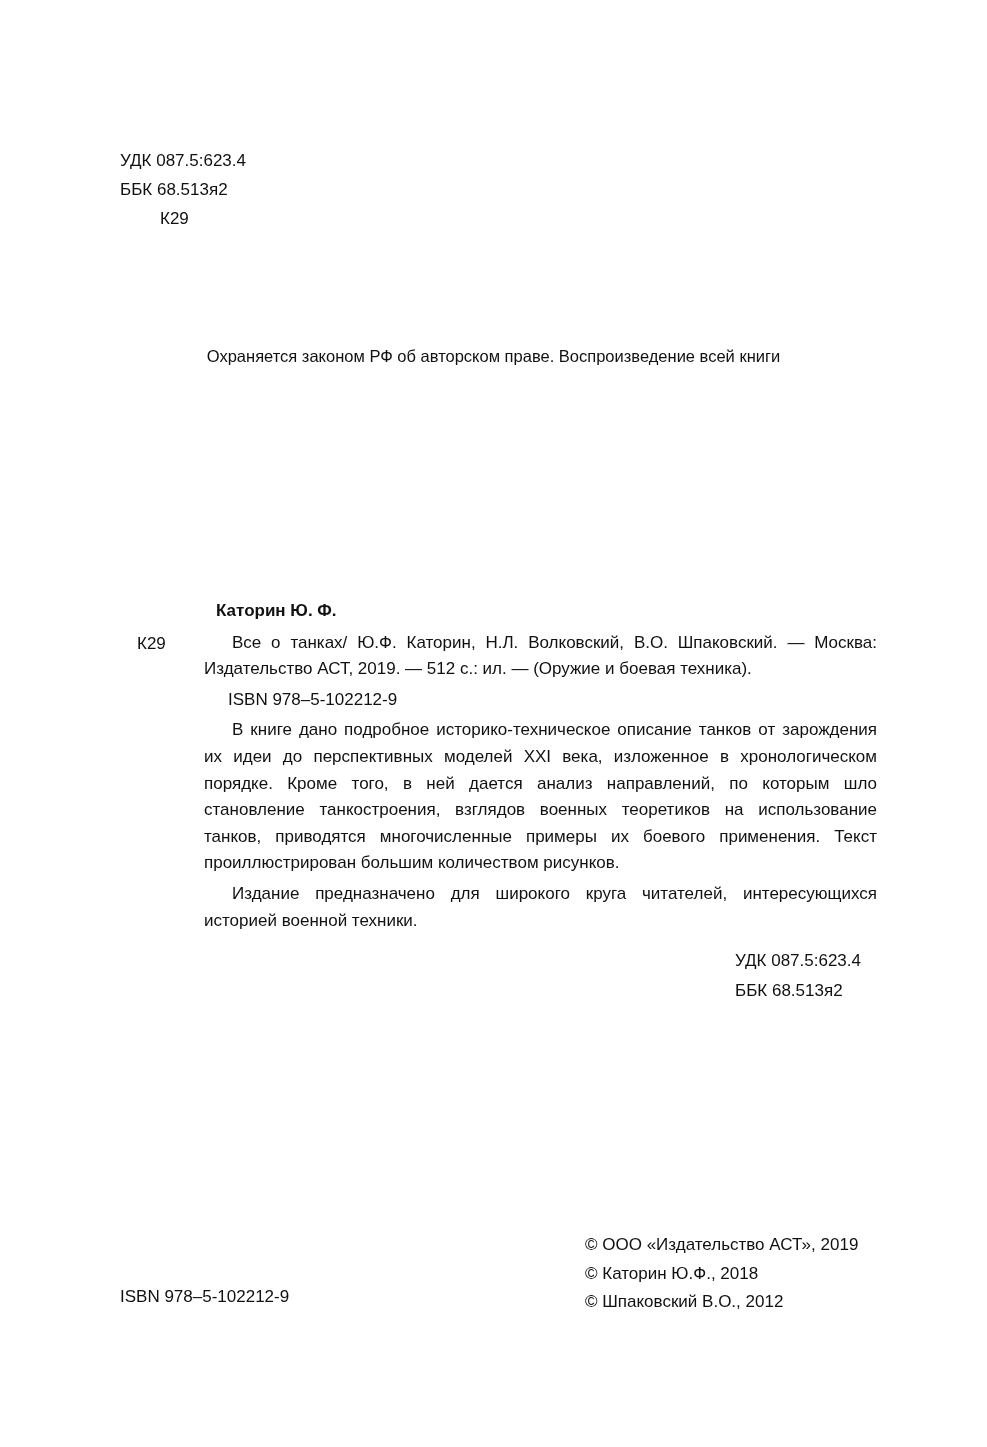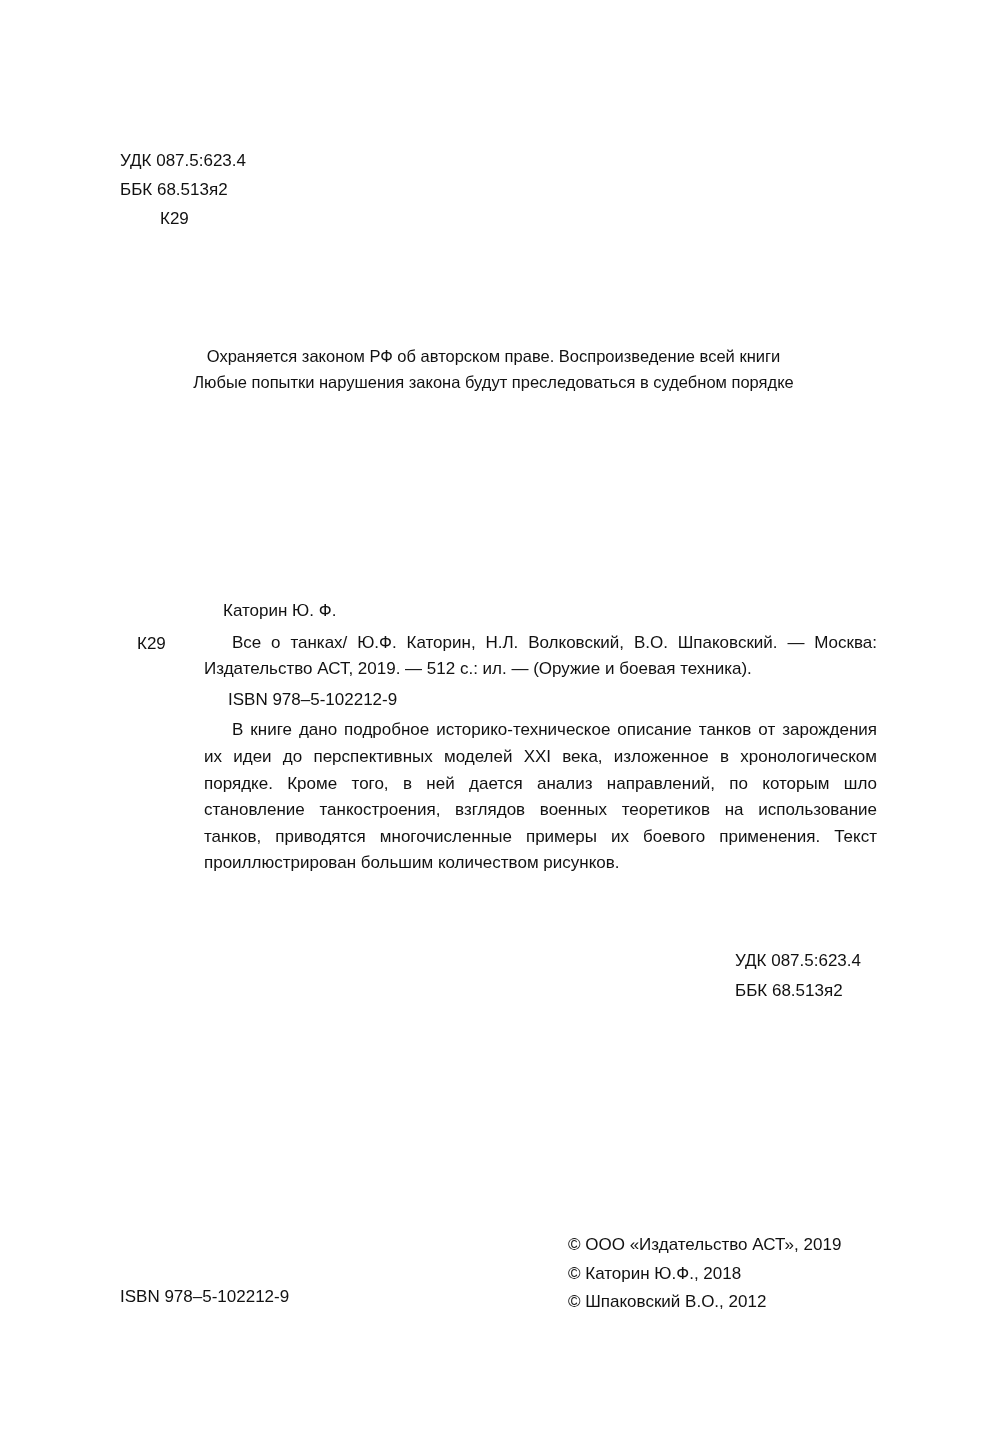--- a/index.html
+++ b/index.html
@@ -22,50 +22,50 @@
     left: 0; top: 343px; width: 987px;
     text-align: center;
     line-height: 26px;
     font-size: 16.5px;
   }
 
   .bib {
     left: 200px; top: 598px; width: 681px;
     line-height: 26.6px;
   }
-  .bib .author { font-weight: normal; margin-left: 23px; margin-bottom: 5px; }
+  .bib .author { font-weight: bold; margin-left: 16px; margin-bottom: 5px; }
   .bib .margin-code { position: absolute; left: -63px; top: 33px; }
   .bib p { margin: 4px; text-indent: 28px; text-align: justify; }
   .bib .isbn-line { margin-left: 28px; }
 
   .right-codes { left: 735px; top: 946px; line-height: 29.5px; }
 
-  .footer-copy { left: 568px; top: 1231px; line-height: 28.5px; }
+  .footer-copy { left: 585px; top: 1231px; line-height: 28.5px; }
   .footer-isbn { left: 120px; top: 1287px; }
 </style>
 </head>
 <body>
 
 <div class="abs top-codes">
   <div>УДК 087.5:623.4</div>
   <div>ББК 68.513я2</div>
   <div class="k29">К29</div>
 </div>
 
 <div class="abs legal">
   <div>Охраняется законом РФ об авторском праве. Воспроизведение всей книги</div>
-  <div>Любые попытки нарушения закона будут преследоваться в судебном порядке</div>
 </div>
 
 <div class="abs bib">
   <div class="margin-code">К29</div>
   <div class="author">Каторин Ю. Ф.</div>
   <p>Все о танках/ Ю.Ф. Каторин, Н.Л. Волковский, В.О. Шпаковский. — Москва: Издательство АСТ, 2019. — 512 с.: ил. — (Оружие и боевая техника).</p>
   <div class="isbn-line">ISBN 978–5-102212-9</div>
   <p>В книге дано подробное историко-техническое описание танков от зарождения их идеи до перспективных моделей XXI века, изложенное в хронологическом порядке. Кроме того, в ней дается анализ направлений, по которым шло становление танкостроения, взглядов военных теоретиков на использование танков, приводятся многочисленные примеры их боевого применения. Текст проиллюстрирован большим количеством рисунков.</p>
+  <p>Издание предназначено для широкого круга читателей, интересующихся историей военной техники.</p>
 </div>
 
 <div class="abs right-codes">
   <div>УДК 087.5:623.4</div>
   <div>ББК 68.513я2</div>
 </div>
 
 <div class="abs footer-copy">
   <div>© ООО «Издательство АСТ», 2019</div>
   <div>© Каторин Ю.Ф., 2018</div>

